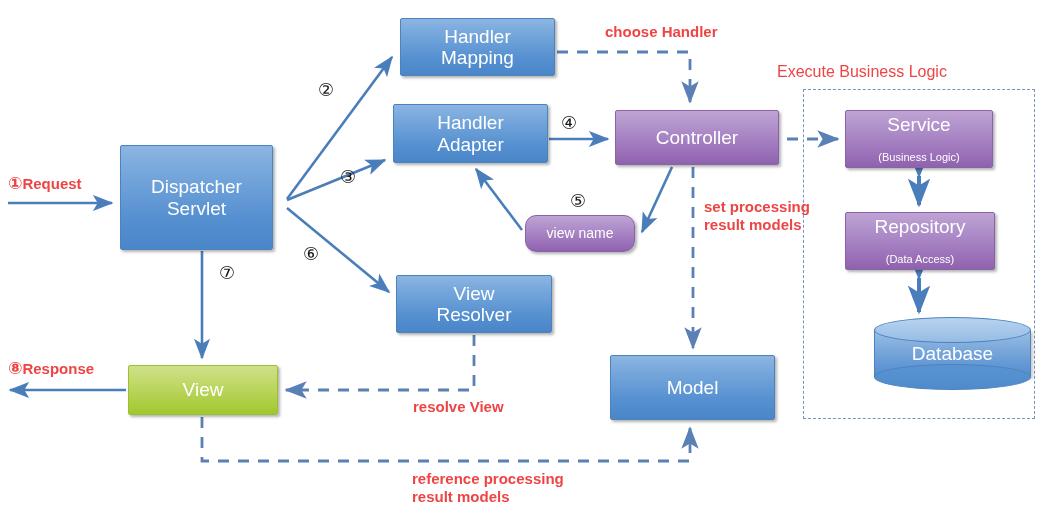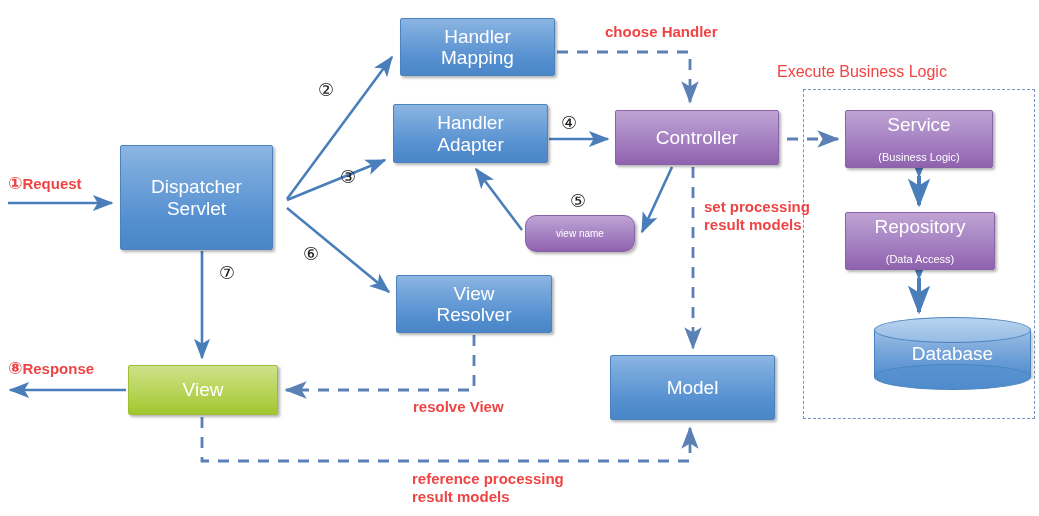--- a/index.html
+++ b/index.html
@@ -59,21 +59,21 @@
     font-size: 19px;
   }
   .sub {
     font-size: 11px;
     display: block;
     margin-top: 16px;
     white-space: nowrap;
   }
   .pill {
     border-radius: 11px;
-    font-size: 10px;
+    font-size: 14px;
   }
 
   
   .cyl {
     position: absolute;
     z-index: 5;
   }
   .cyl-body {
     position: absolute;
     left: 0;

